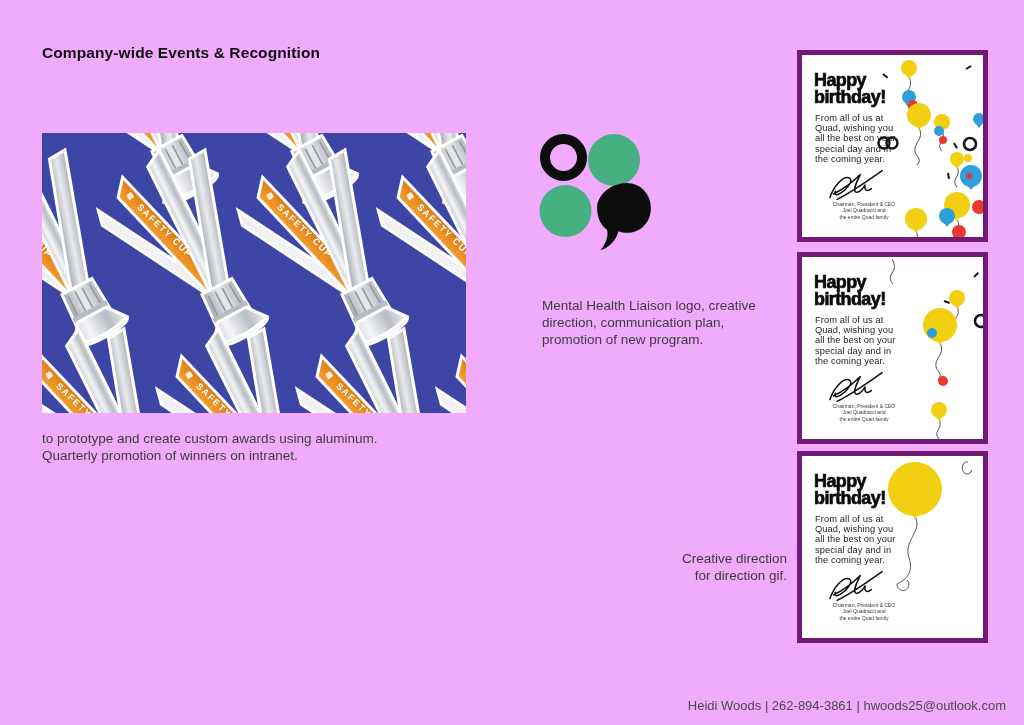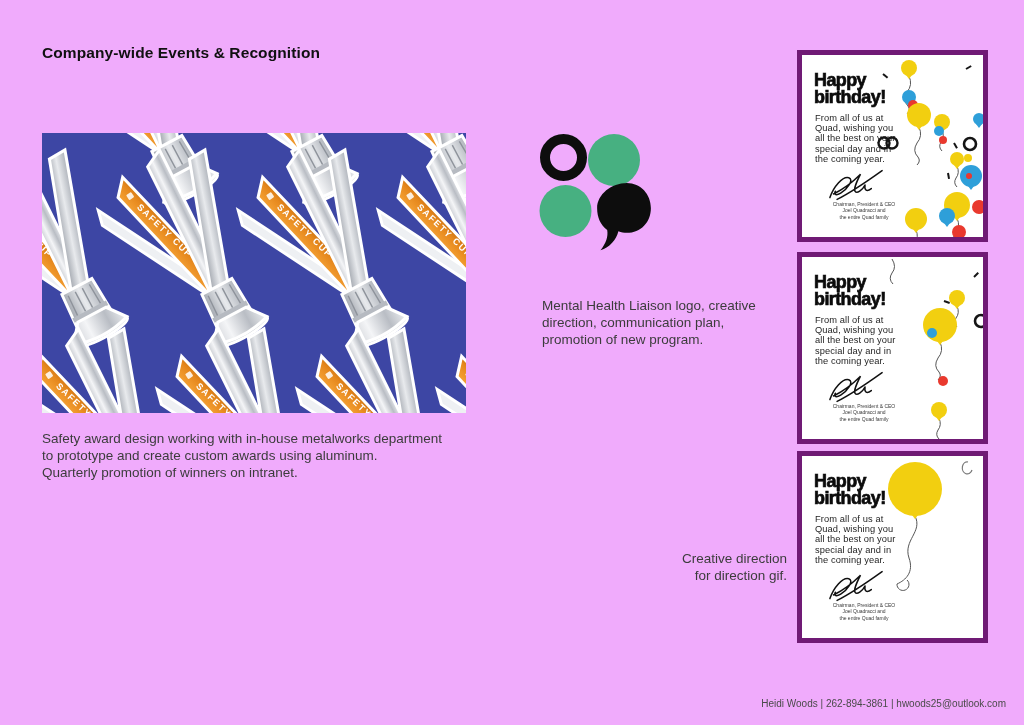--- a/index.html
+++ b/index.html
@@ -29,21 +29,21 @@
       line-height:.93;color:#0b0b0b;letter-spacing:-.6px;-webkit-text-stroke:.7px #0b0b0b;
       transform:scaleX(.97);transform-origin:left top;}
   .card-body{position:absolute;left:13px;top:58px;width:100px;font-size:9.3px;line-height:1.1;
       color:#1e1e1e;letter-spacing:.1px;}
   .card-signature{position:absolute;left:22px;top:112px;}
   .card-credit{position:absolute;left:14px;top:146px;width:96px;text-align:center;
       font-size:5px;line-height:1.25;color:#3a3a3a;}
   .card-deco{position:absolute;left:0;top:0;}
 
   
-  #footer{right:18px;top:698px;font-size:10px;color:#4a4a4a;}
+  #footer{right:18px;top:698px;font-size:13px;color:#4a4a4a;}
 </style>
 </head>
 <body>
 
 <div id="page">
 
   <div id="title" class="abs">Company-wide Events &amp; Recognition</div>
 
   <div id="safety-image" class="abs">
     <svg width="424" height="280" viewBox="0 0 424 280">
@@ -99,21 +99,20 @@
           <use href="#trophy-def" transform="translate(453 150) rotate(-28)"></use>
           <use href="#trophy-def" transform="translate(92 329) rotate(-28)"></use>
           <use href="#trophy-def" transform="translate(232 329) rotate(-28)"></use>
           <use href="#trophy-def" transform="translate(372 329) rotate(-28)"></use>
           <use href="#trophy-def" transform="translate(512 329) rotate(-28)"></use>
         </g>
     </svg>
   </div>
 
   <div id="safety-caption" class="abs caption">
-      <div>Safety award design working with in-house metalworks department</div>
       <div>to prototype and create custom awards using aluminum.</div>
       <div>Quarterly promotion of winners on intranet.</div>
     </div>
 
   <svg id="mh-logo" class="abs" width="115" height="120" viewBox="0 0 115 120">
     <circle cx="25.5" cy="25.5" r="18.5" fill="none" stroke="#0d0d0d" stroke-width="10"></circle>
     <circle cx="76" cy="28" r="26" fill="#47B081"></circle>
     <circle cx="27.5" cy="79" r="26" fill="#47B081"></circle>
     <g transform="translate(58,51) scale(0.56)">
       <path d="M55 0 C80 0 98 20 98 45 C98 70 80 89 55 89 C50 89 45 88 40 86

